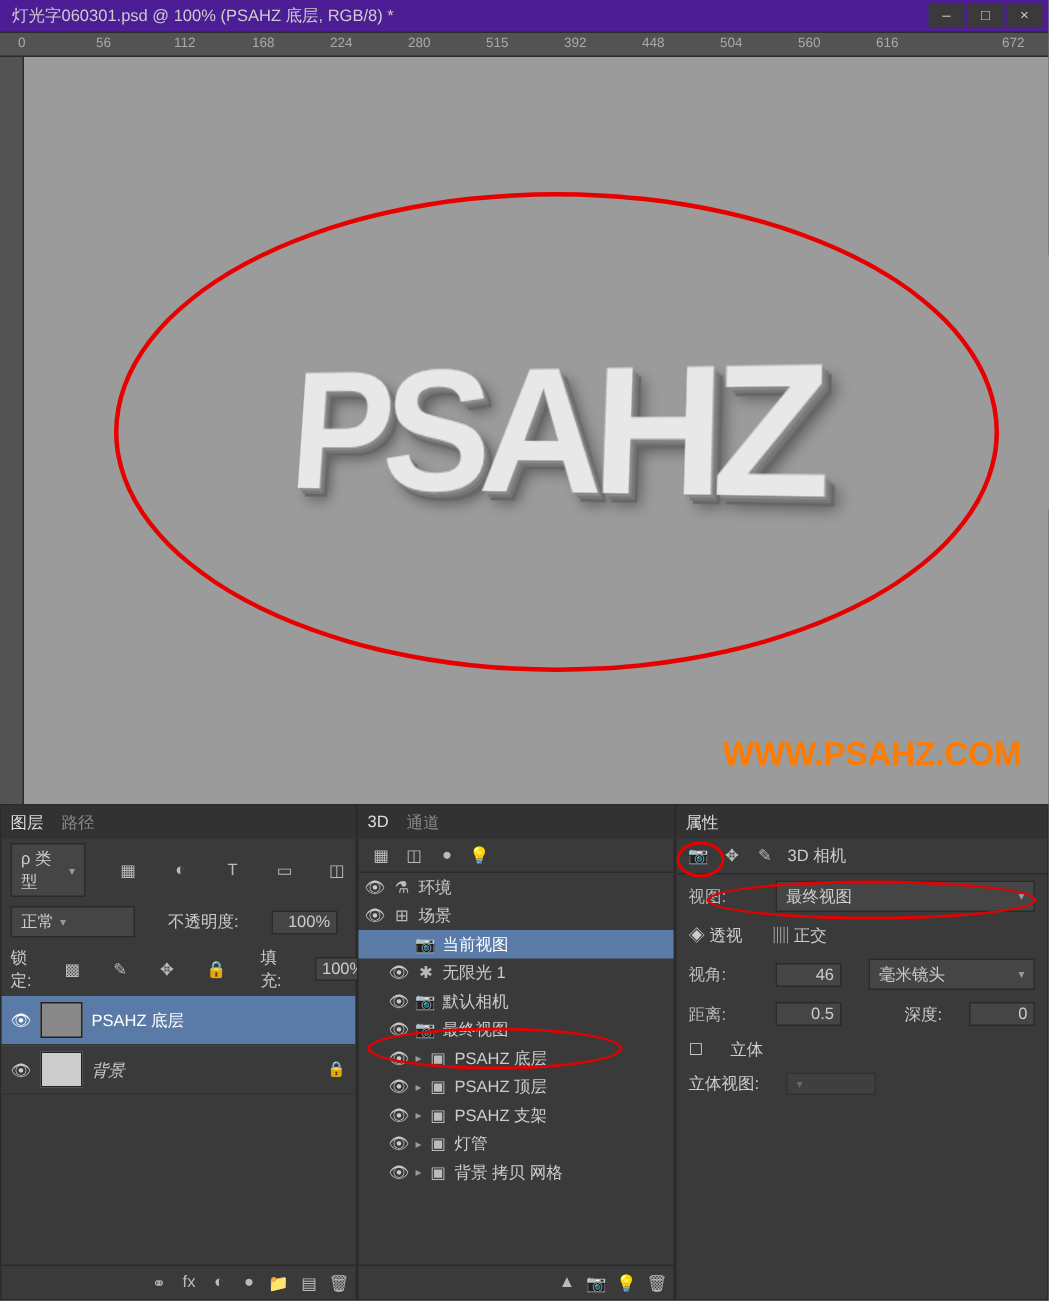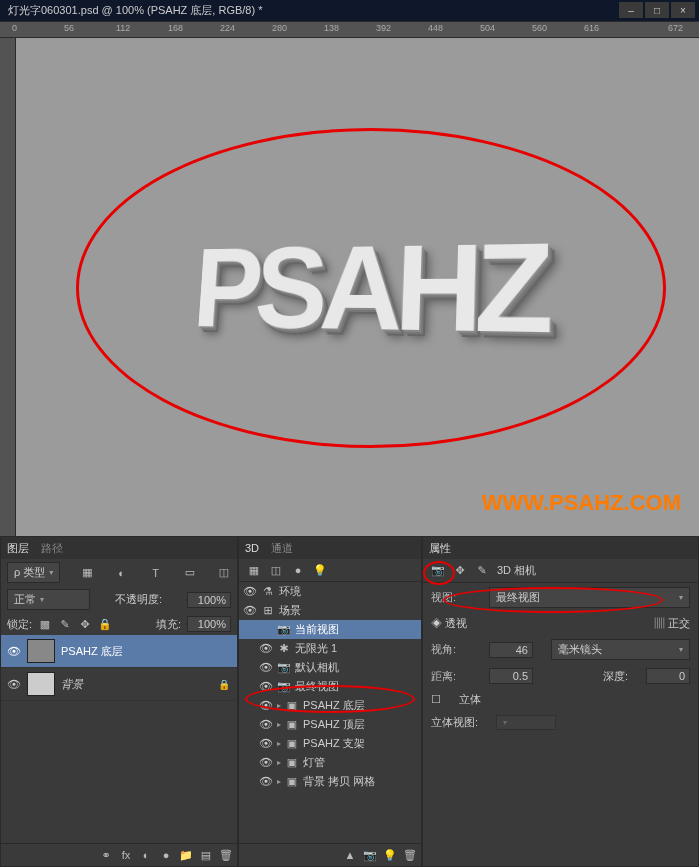--- a/index.html
+++ b/index.html
@@ -1,45 +1,45 @@
 <!DOCTYPE html>
 <html><head>
 <meta charset="utf-8">
 <style>
 * { margin: 0; padding: 0; box-sizing: border-box; font-family: "Microsoft YaHei", Arial, sans-serif; }
 body { background: #535353; color: #ccc; font-size: 11px; width: 699px; height: 867px; overflow: hidden; }
-.titlebar { background: #0f172a; height: 22px; display: flex; align-items: center; padding: 0 8px; position: relative; border-bottom: 1px solid #2a2a2a; }
+.titlebar { background: #4c1d95; height: 22px; display: flex; align-items: center; padding: 0 8px; position: relative; border-bottom: 1px solid #2a2a2a; }
 .titlebar .title { color: #ccc; font-size: 11px; }
 .win-controls { position: absolute; right: 4px; top: 2px; display: flex; gap: 2px; }
 .win-btn { width: 24px; height: 16px; background: #3a3a3a; display: flex; align-items: center; justify-content: center; font-size: 10px; }
 .ruler-h { height: 16px; background: #535353; border-bottom: 1px solid #2a2a2a; position: relative; overflow: hidden; font-size: 9px; color: #aaa; }
 .ruler-h span { position: absolute; top: 1px; }
 .canvas-area { height: 498px; background: #9b9b9b; position: relative; display: flex; }
 .ruler-v { width: 16px; background: #535353; border-right: 1px solid #2a2a2a; }
 .canvas { flex: 1; position: relative; overflow: hidden; display: flex; align-items: center; justify-content: center; }
 .text3d { font-size: 120px; font-weight: 900; color: #e8e8e8; text-shadow: 2px 2px 0 #888, 4px 4px 0 #777, 6px 6px 0 #666, 8px 8px 10px rgba(0,0,0,0.4); transform: perspective(800px) rotateY(-18deg) rotateX(8deg); letter-spacing: -8px; font-family: Arial Black, sans-serif; }
 .ellipse1 { position: absolute; border: 3px solid #e60000; border-radius: 50%; }
 .watermark { position: absolute; bottom: 20px; right: 18px; color: #ff7b00; font-size: 22px; font-weight: bold; font-family: Arial; }
 .panels { display: flex; height: 331px; background: #535353; }
 .panel { background: #3a3a3a; border: 1px solid #2a2a2a; display: flex; flex-direction: column; }
 .panel-tabs { display: flex; background: #323232; height: 22px; align-items: center; padding: 0 6px; gap: 12px; }
 .panel-tab { color: #888; cursor: pointer; }
 .panel-tab.active { color: #ddd; }
 .panel-toolbar { display: flex; gap: 8px; padding: 4px 8px; align-items: center; border-bottom: 1px solid #2a2a2a; }
 .icon { width: 14px; height: 14px; display: inline-flex; align-items: center; justify-content: center; color: #bbb; }
 .layers-panel { width: 238px; }
-.row { display: flex; align-items: center; padding: 3px 6px; gap: 6px; justify-content: space-between; }
+.row { display: flex; align-items: center; padding: 3px 6px; gap: 22px; }
 .dropdown { background: #454545; border: 1px solid #2a2a2a; padding: 2px 6px; display: flex; align-items: center; gap: 4px; color: #ccc; }
 .input-num { background: #454545; border: 1px solid #2a2a2a; padding: 1px 4px; width: 44px; color: #ccc; text-align: right; }
 .layer-list { flex: 1; background: #3a3a3a; overflow-y: auto; }
 .layer-item { display: flex; align-items: center; padding: 4px 6px; gap: 6px; border-bottom: 1px solid #333; }
 .layer-item.selected { background: #5a7aa8; color: #fff; }
 .eye { width: 14px; text-align: center; }
 .thumb { width: 28px; height: 24px; background: #888; border: 1px solid #222; }
-.panel-3d { width: 184px; justify-content: center; }
+.panel-3d { width: 212px; justify-content: center; }
 .list-3d { flex: 1; }
 .item-3d { display: flex; align-items: center; padding: 2px 4px; gap: 4px; font-size: 11px; }
 .item-3d.selected { background: #5a7aa8; color: #fff; }
 .indent1 { padding-left: 20px; }
 .props-panel { flex: 1; }
 .prop-row { display: flex; align-items: center; padding: 4px 8px; gap: 18px; }
 .prop-label { width: 40px; color: #bbb; }
 .red-circle { position: absolute; border: 2px solid #e60000; border-radius: 50%; pointer-events: none; }
 .caret { font-size: 8px; color: #999; }
 .lock-icon { font-size: 10px; }
@@ -57,21 +57,21 @@
   </div>
 </div>
 
 <div class="ruler-h">
   <span style="left:12px">0</span>
     <span style="left:64px">56</span>
     <span style="left:116px">112</span>
   <span style="left:168px">168</span>
     <span style="left:220px">224</span>
     <span style="left:272px">280</span>
-  <span style="left:324px">138</span>
+  <span style="left:324px">515</span>
     <span style="left:376px">392</span>
     <span style="left:428px">448</span>
   <span style="left:480px">504</span>
     <span style="left:532px">560</span>
     <span style="left:584px">616</span>
   <span style="left:668px">672</span>
 </div>
 
 <div class="canvas-area">
   <div class="ruler-v"></div>
@@ -233,21 +233,21 @@
       <span class="icon">✎</span>
       <span>3D 相机</span>
     </div>
     <div class="prop-row">
       <span class="prop-label">视图:</span>
       <span class="dropdown" style="flex:1">
           <span>最终视图</span>
           <span class="caret" style="margin-left:auto">▾</span>
         </span>
     </div>
-    <div class="prop-row" style="justify-content:space-between;gap:4px">
+    <div class="prop-row" style="justify-content:flex-start;gap:20px">
       <span>◈ <span>透视</span></span>
       <span>▥ <span>正交</span></span>
     </div>
     <div class="prop-row">
       <span class="prop-label">视角:</span>
       <span class="input-num">46</span>
       <span class="dropdown" style="flex:1">
           <span>毫米镜头</span>
           <span class="caret" style="margin-left:auto">▾</span>
         </span>

